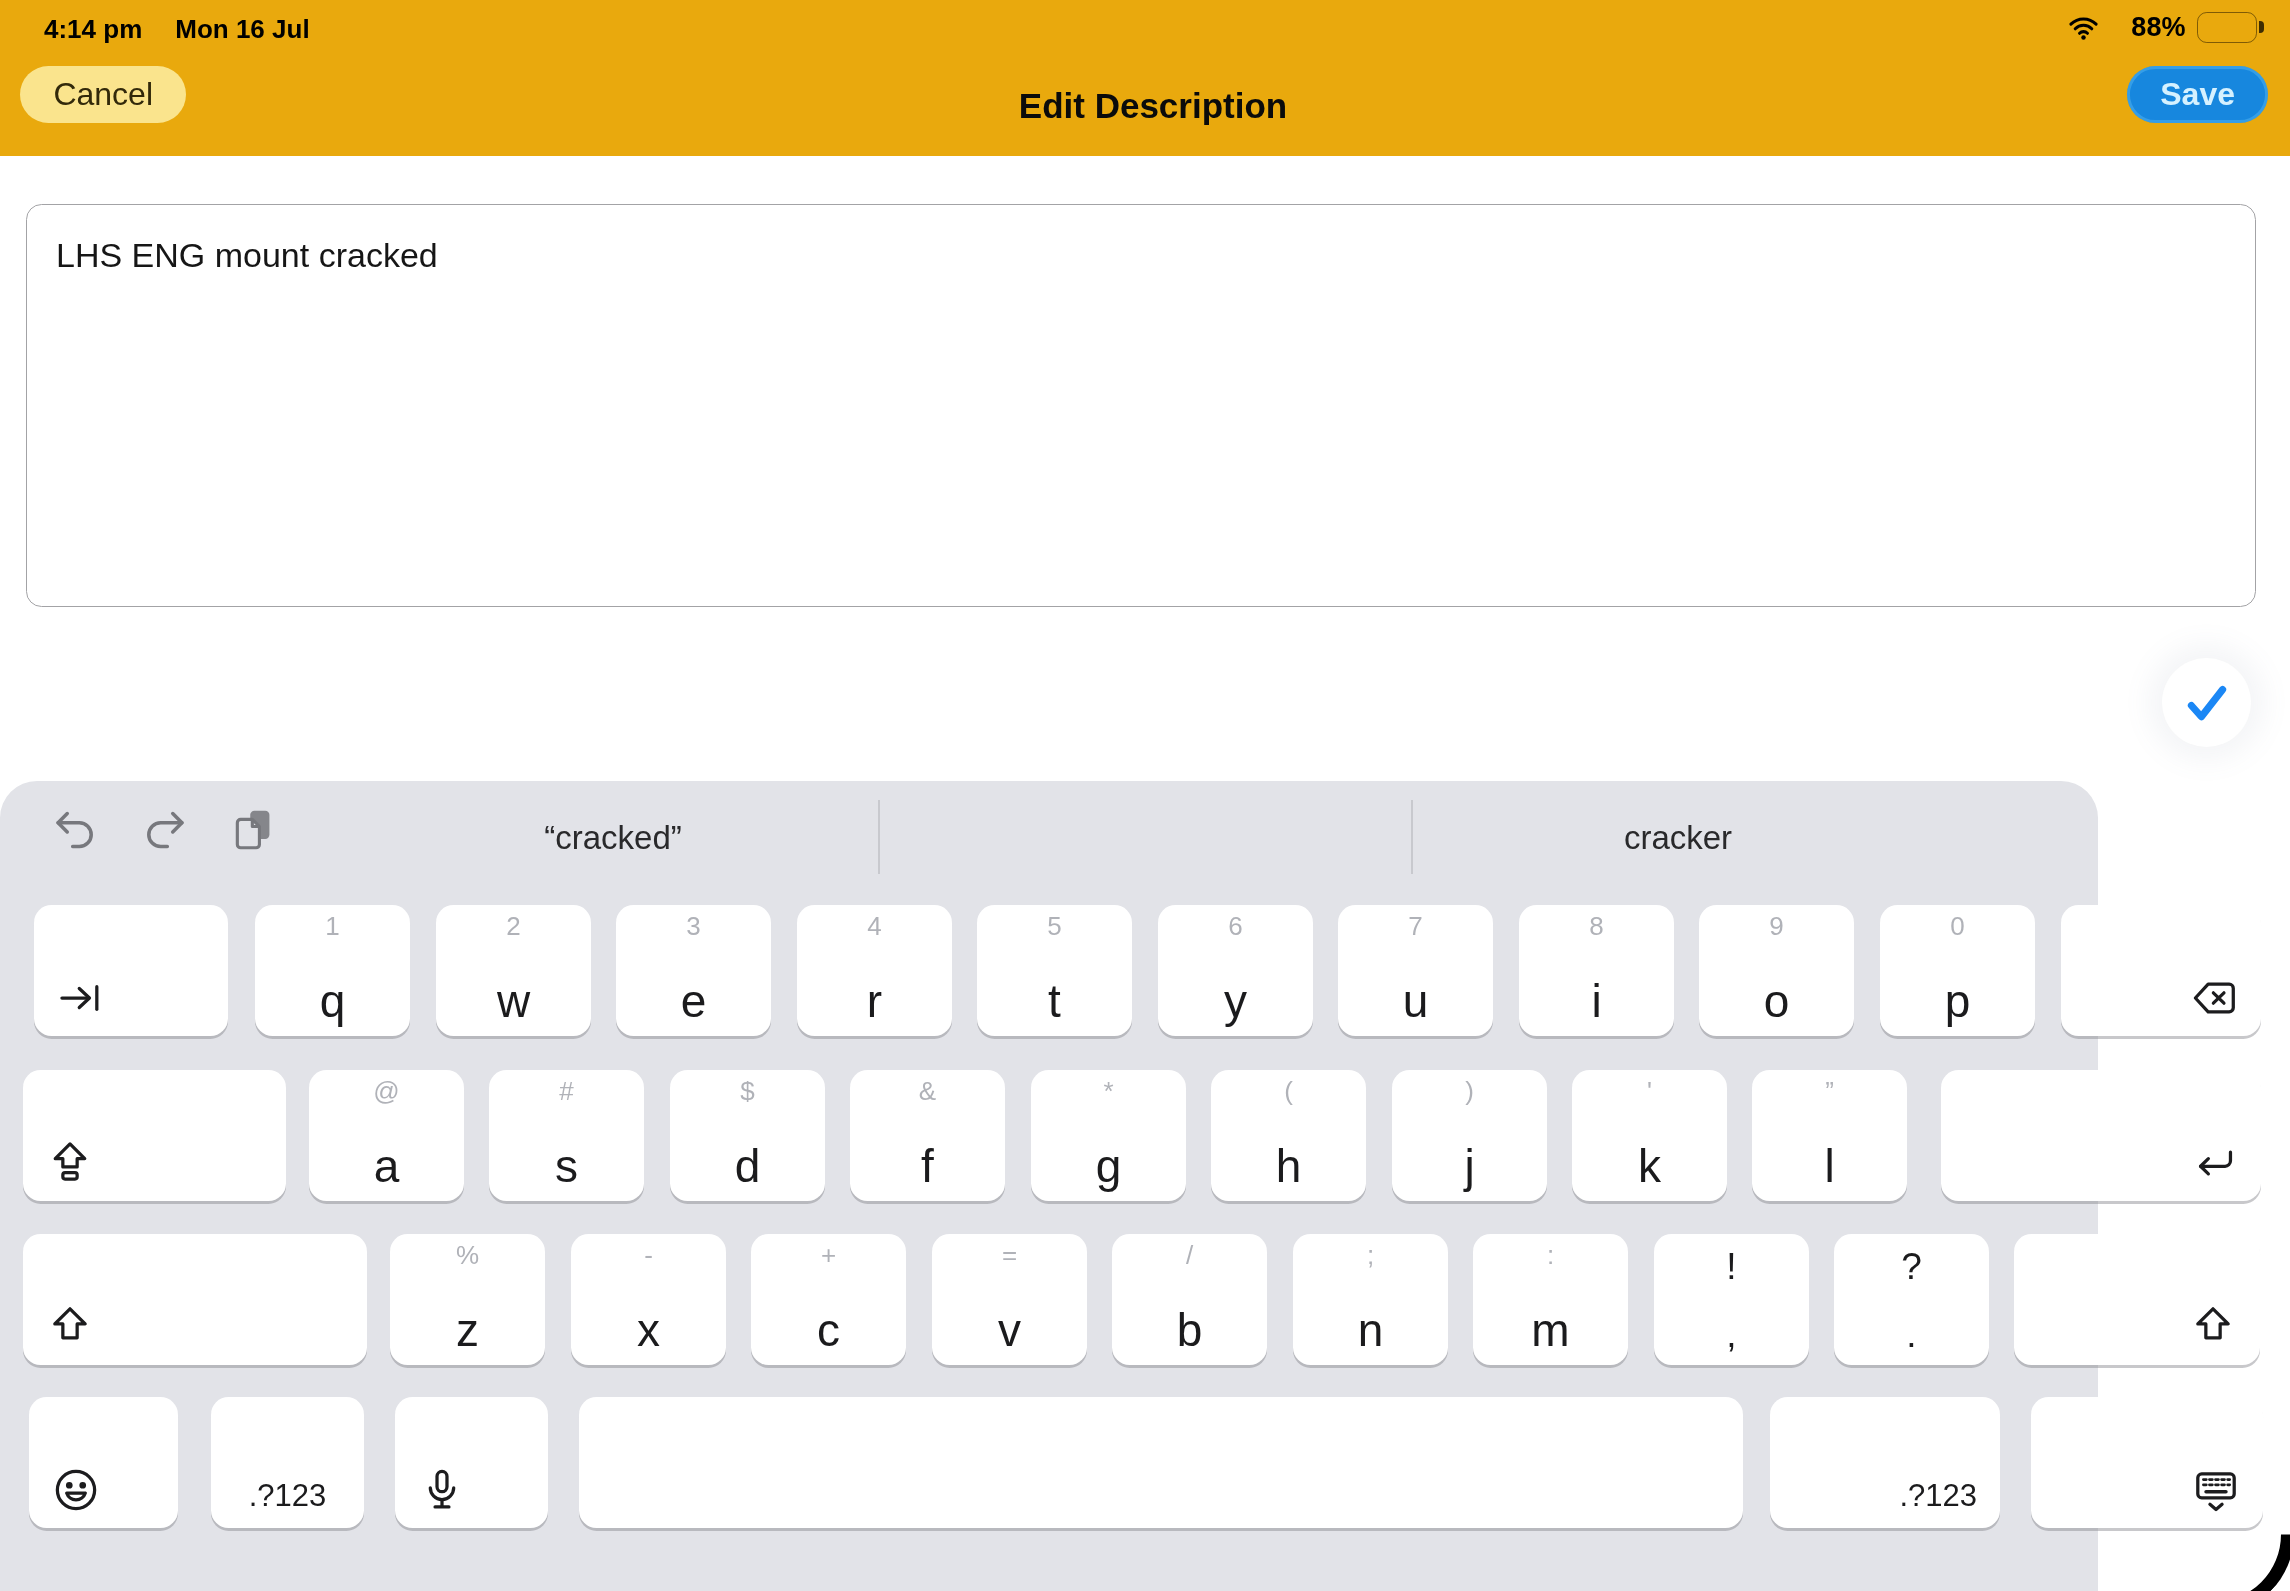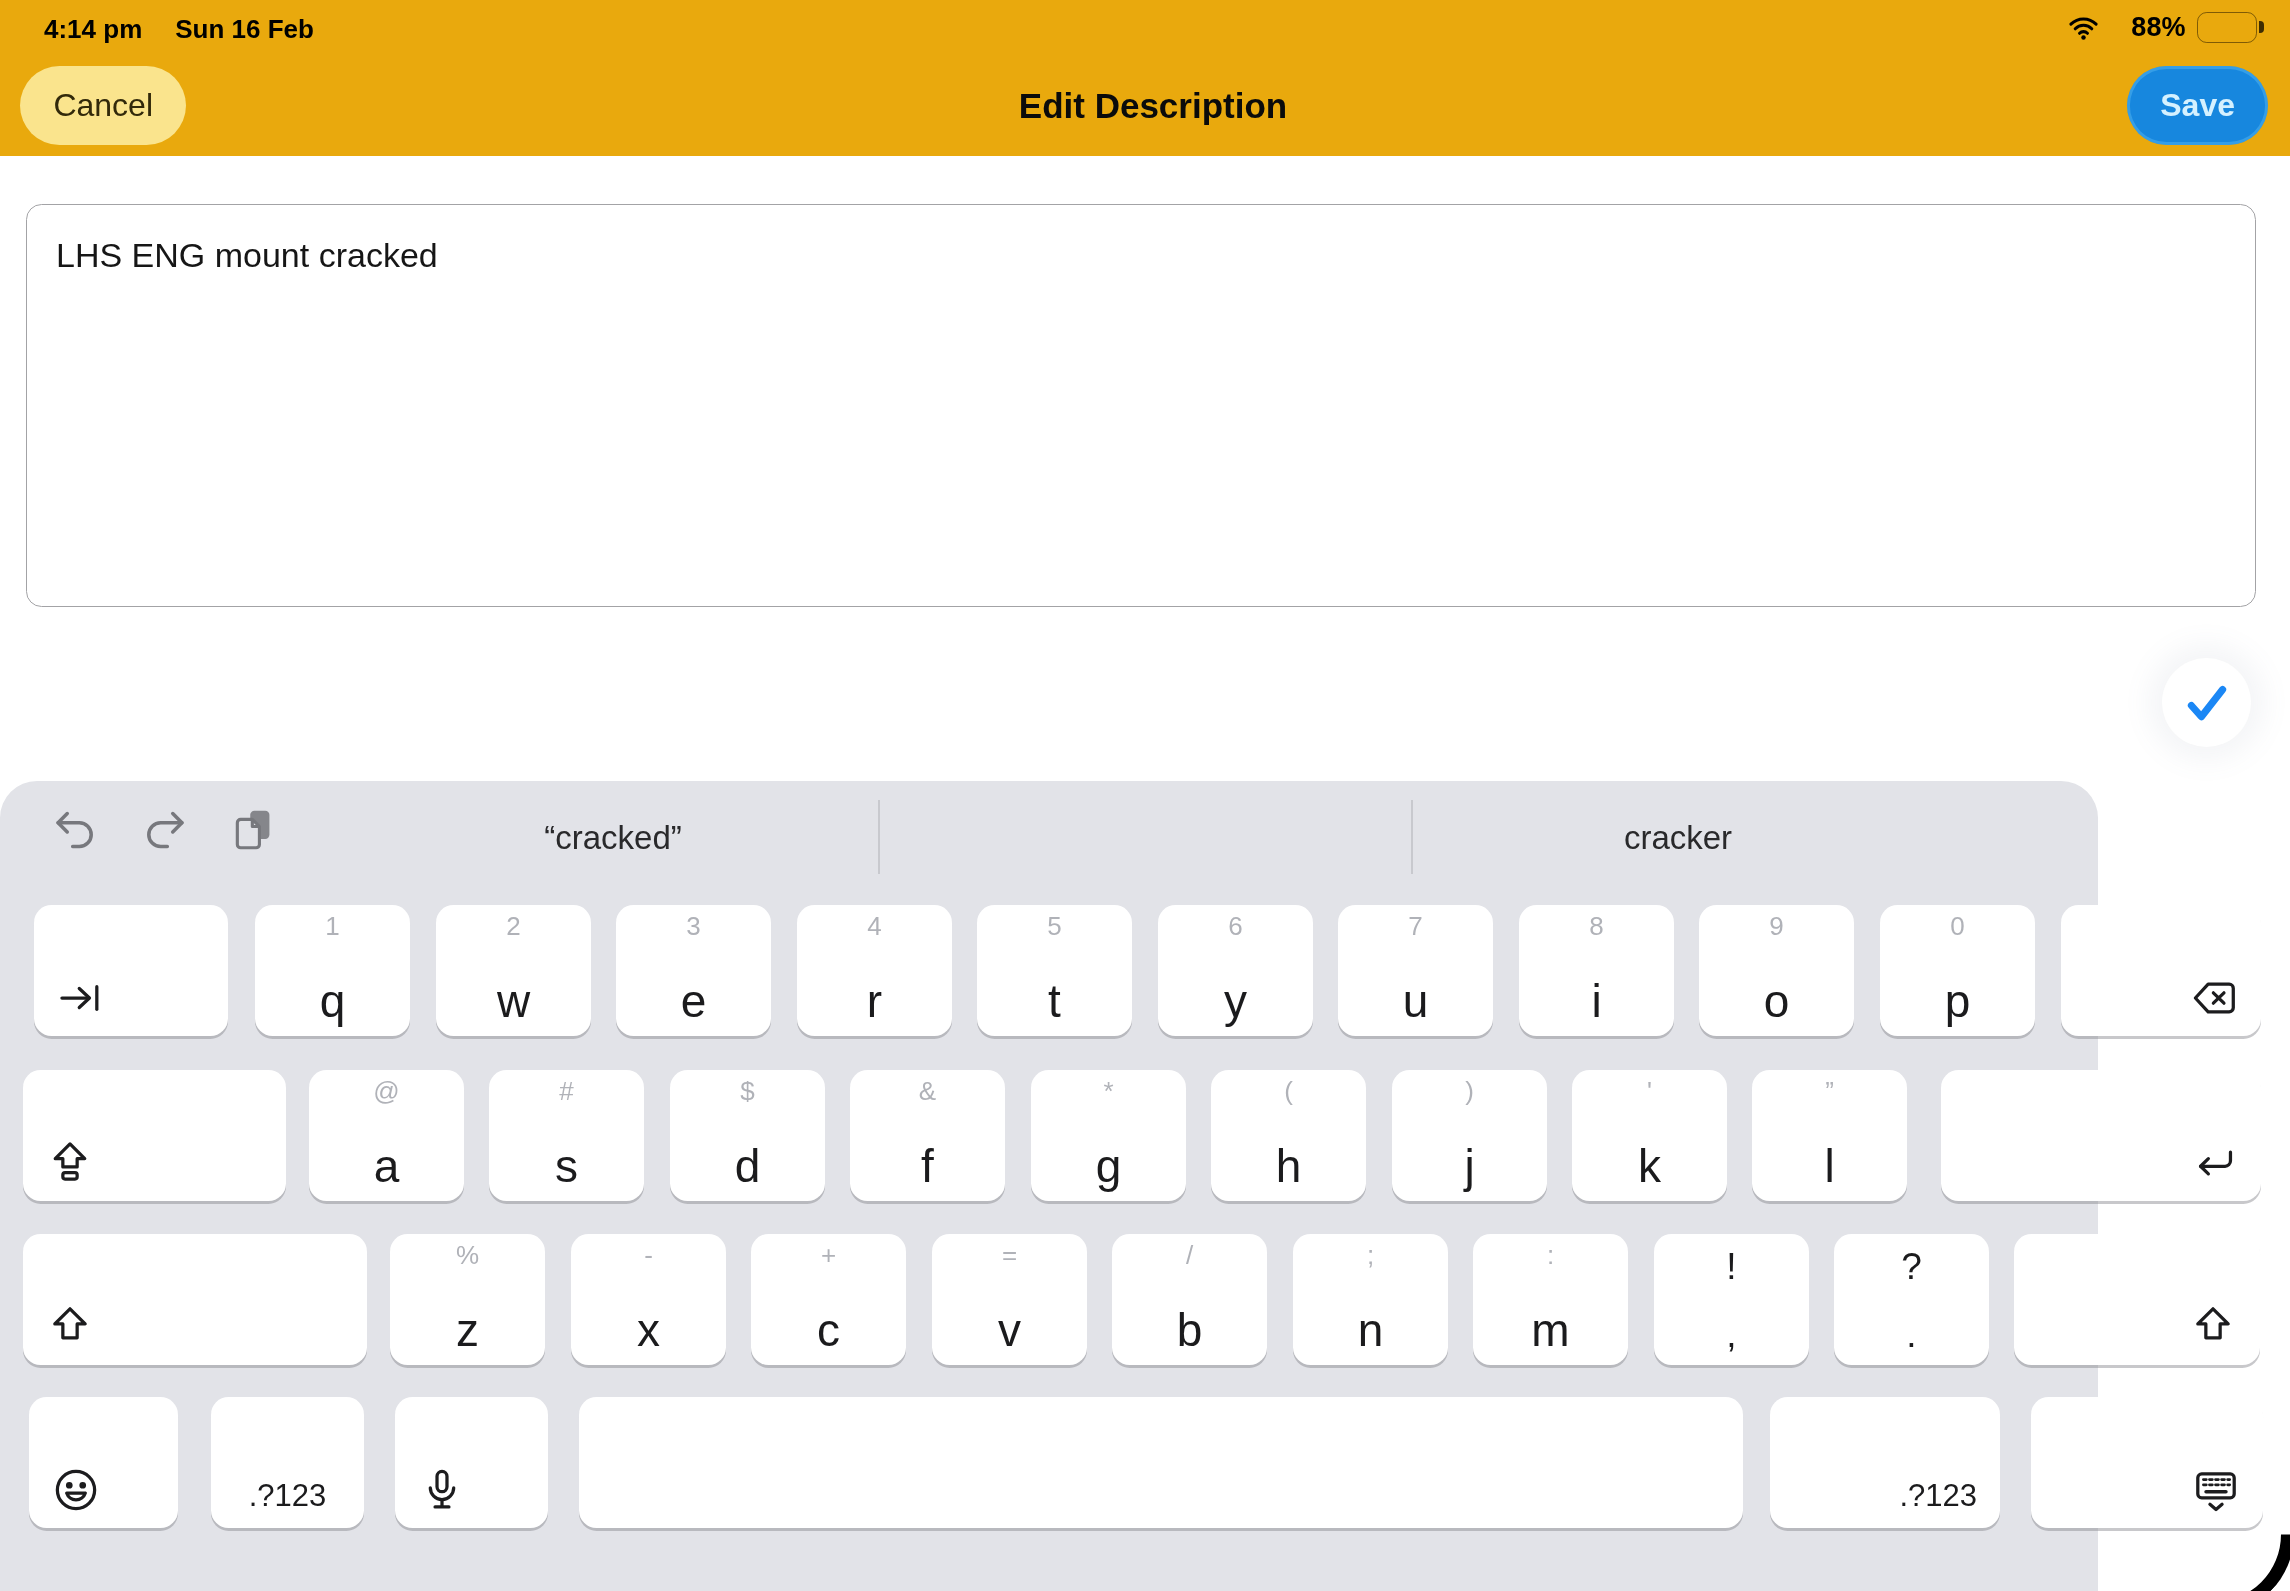--- a/index.html
+++ b/index.html
@@ -16,21 +16,21 @@
   .st-right{position:absolute;right:33px;top:11.6px;display:flex;align-items:center;gap:11.6px;}
   .st-pct{font-size:27px;font-weight:700;color:#000;margin-left:20px;}
   .batt{position:relative;width:60px;height:31px;border:1.9px solid rgba(40,28,0,.55);
         border-radius:9.7px;padding:1.9px;box-sizing:border-box;}
   .batt-fill{width:100%;height:100%;background:#0c0c0c;border-radius:5.8px;}
   .batt-tip{position:absolute;right:-7.8px;top:8.7px;width:4.9px;height:11.6px;
             background:rgba(20,14,0,.8);border-radius:0 3.9px 3.9px 0;}
   .navbar{position:absolute;left:0;top:61px;width:100%;height:95px;}
   .nav-title{position:absolute;left:0;right:0;top:25px;text-align:center;
              font-size:35px;font-weight:700;color:#0b0b0b;margin-left:16px;}
-  .pill{position:absolute;top:4.9px;height:79px;border:none;border-radius:40px;
+  .pill{position:absolute;top:4.9px;height:57px;border:none;border-radius:40px;
         font-family:inherit;font-size:32px;display:flex;align-items:center;
         justify-content:center;cursor:pointer;padding:0 33px;}
   .pill-cancel{left:20.4px;background:#FAE48D;color:#32290a;font-weight:500;}
   .pill-save{right:22px;background:#1787DE;color:#d5f1ff;font-weight:600;
              box-shadow:inset 0 0 0 2.9px rgba(110,200,250,.35);}
   
   .editor{position:absolute;left:26px;top:204px;width:2230px;height:403px;
           box-sizing:border-box;border:1.9px solid #a3a3a6;border-radius:15.5px;
           background:#fff;padding:31px 29px;font-size:34px;color:#161616;}
   .fab-done{position:absolute;left:2162px;top:658px;width:89px;height:89px;border-radius:50%;
@@ -72,21 +72,21 @@
 </style>
 </head>
 <body>
 
 <div class="screen">
 
   <div class="header">
     <div class="statusbar">
       <div class="st-left">
         <span>4:14 pm</span>
-        <span>Sun 16 Feb</span>
+        <span>Mon 16 Jul</span>
       </div>
       <div class="st-right">
         <span style="display:flex;">
           <svg width="33" height="27" viewBox="0 0 18 15" fill="none" stroke="#000" stroke-width="1.7" stroke-linecap="round">
             <path d="M2 5.6 a10 10 0 0 1 14 0"></path>
             <path d="M4.4 8.2 a6.5 6.5 0 0 1 9.2 0"></path>
             <path d="M6.8 10.7 a3.1 3.1 0 0 1 4.4 0"></path>
             <circle cx="9" cy="13" r="1.25" fill="#000" stroke="none"></circle>
           </svg>
         </span>

